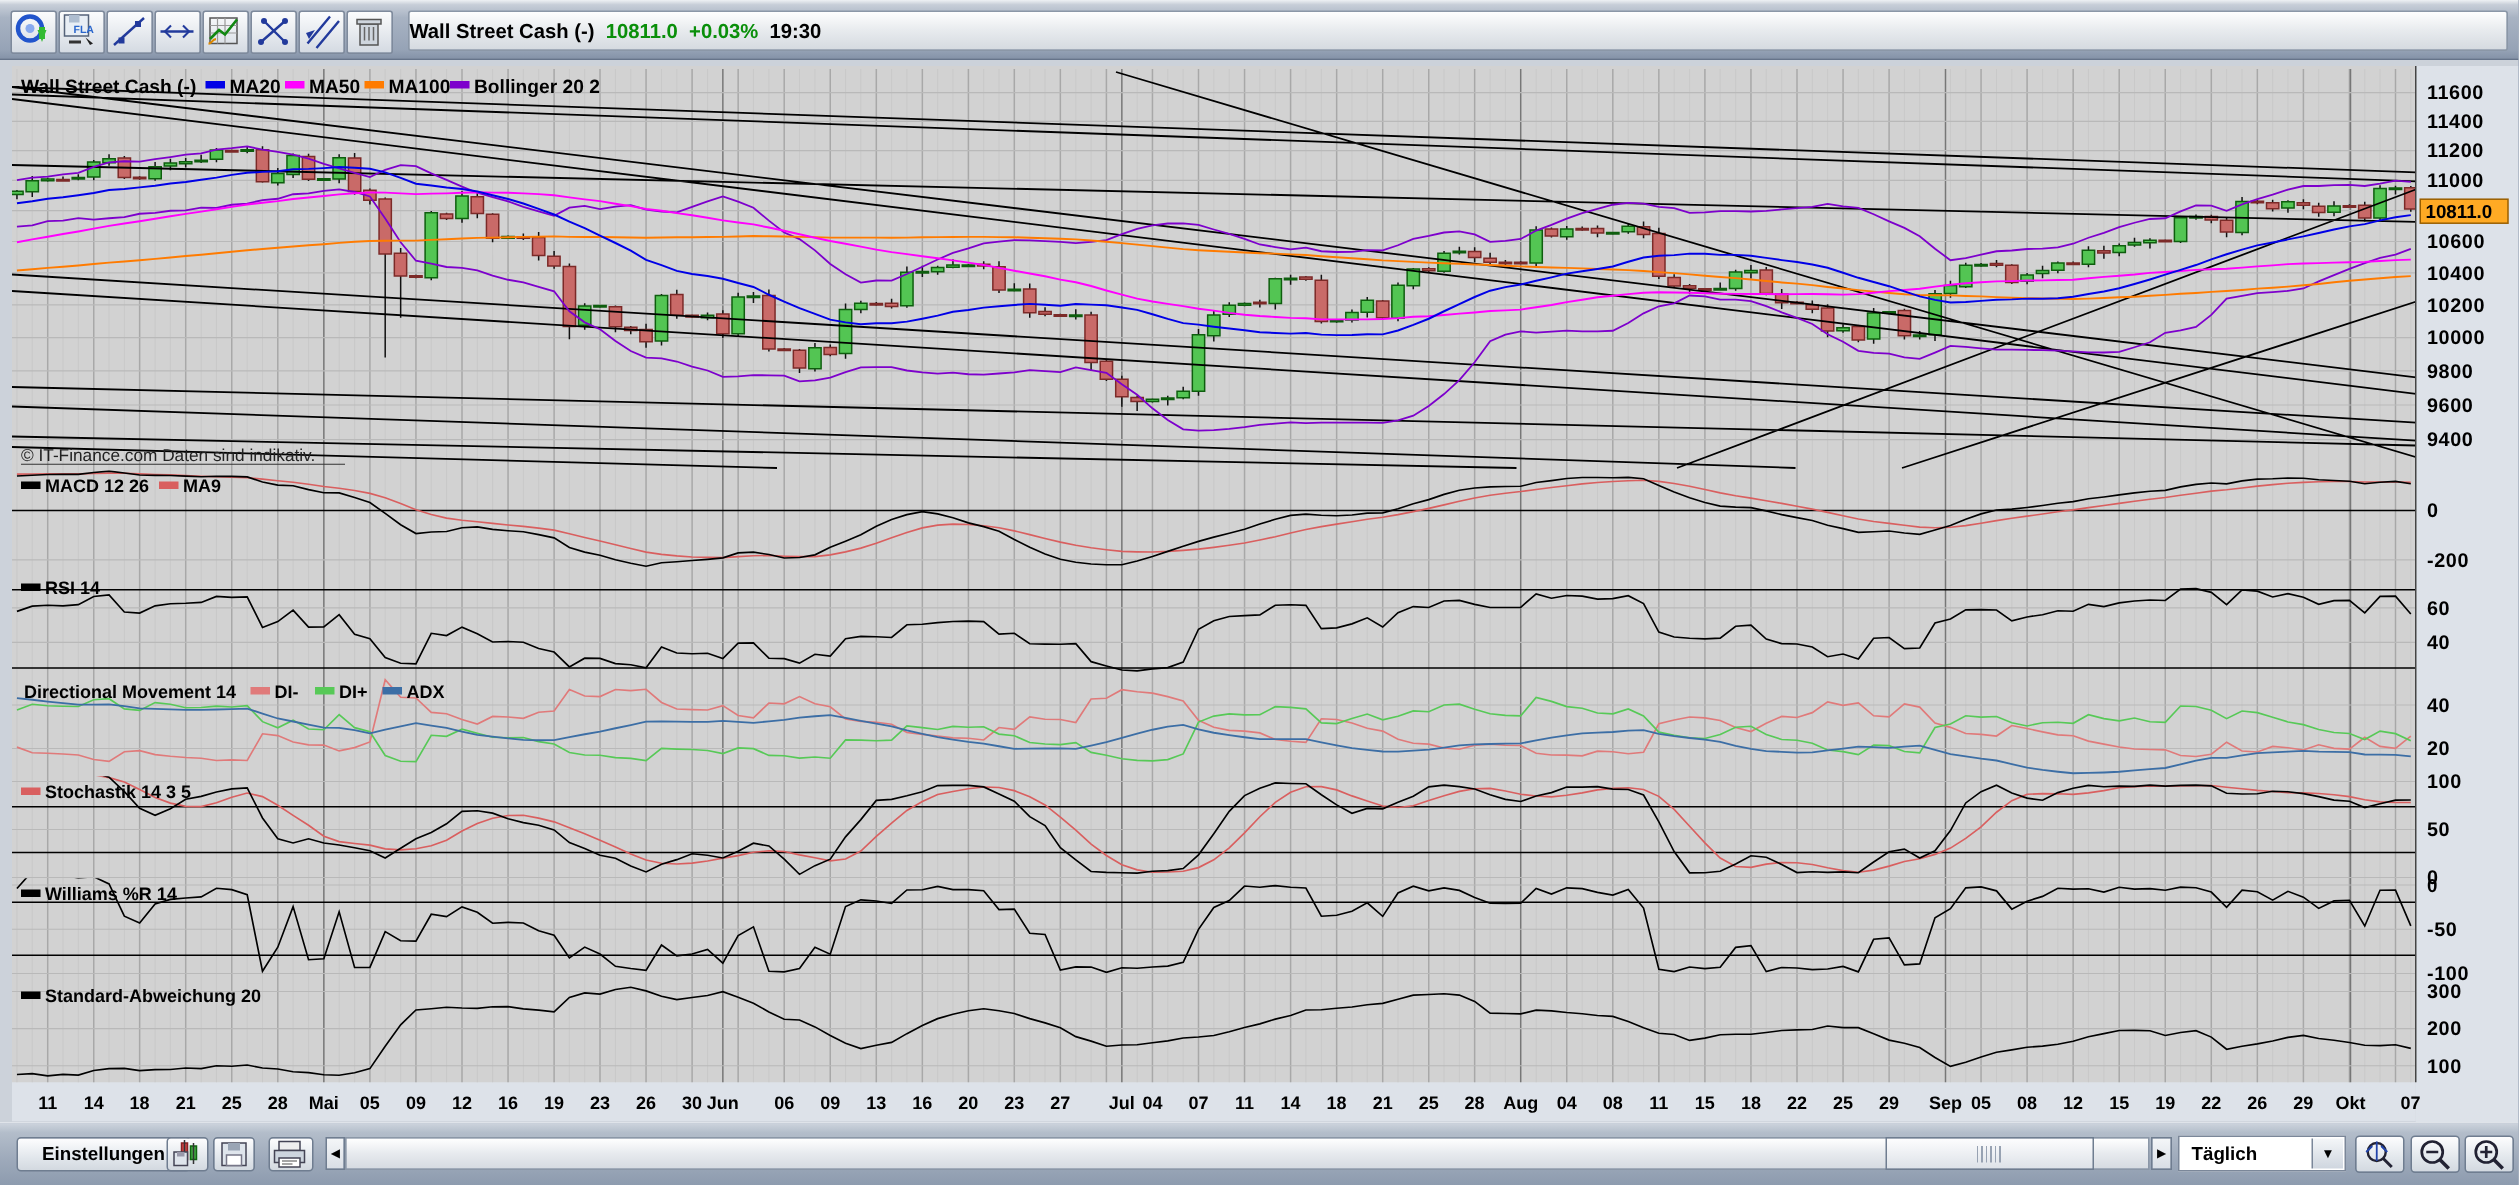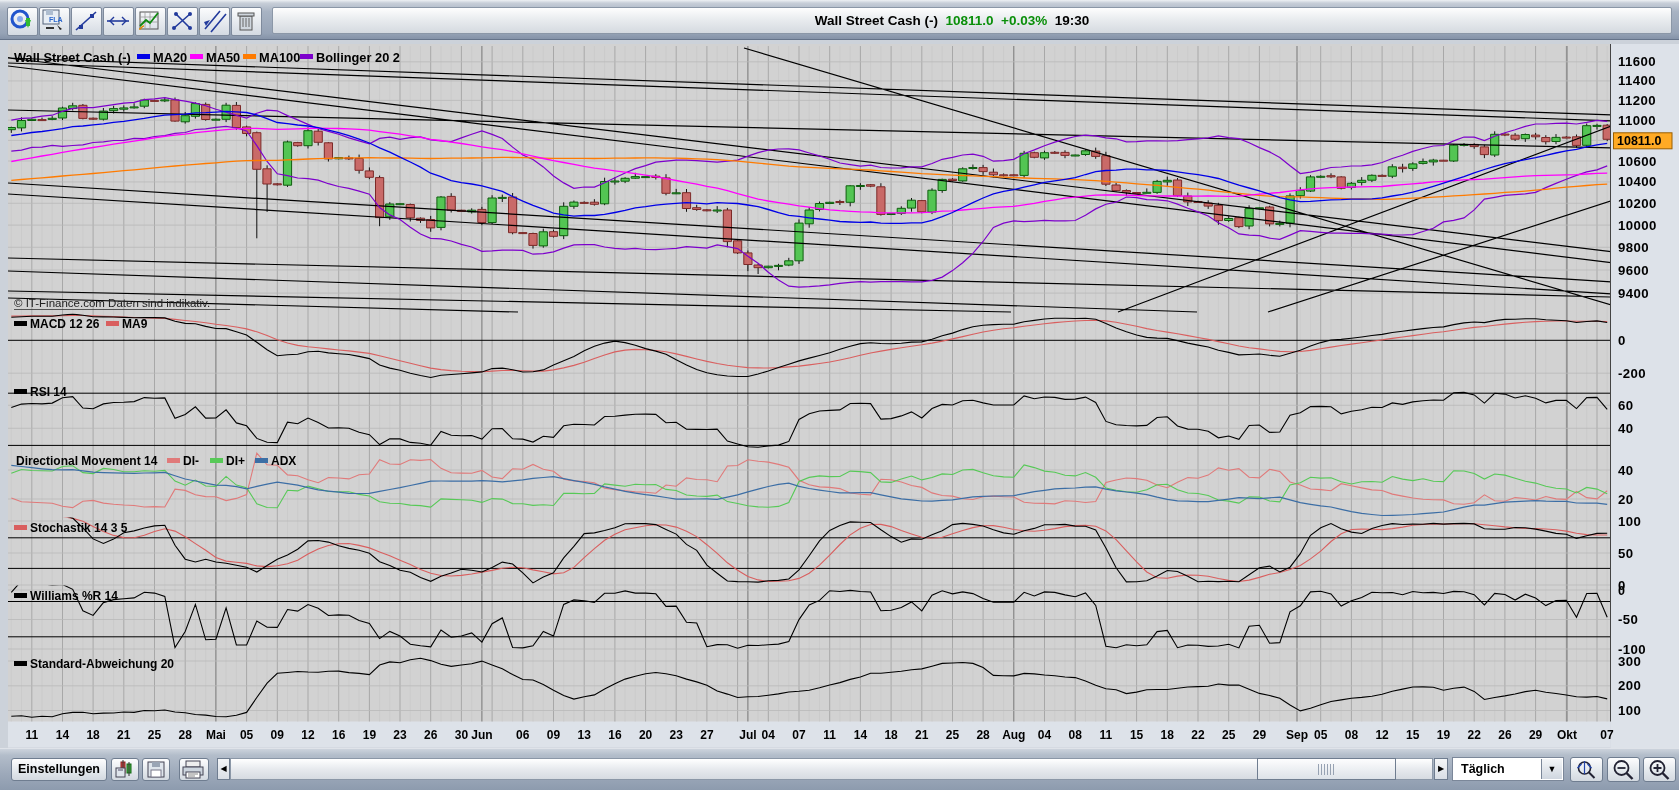--- a/index.html
+++ b/index.html
@@ -3,21 +3,21 @@
 html,body{margin:0;padding:0;width:1679px;height:790px;overflow:hidden;
  font-family:"Liberation Sans",sans-serif;background:#9aa7ba;}
 #page{position:relative;width:1679px;height:790px;}
 #topbar{position:absolute;left:0;top:0;width:1679px;height:40px;
  background:linear-gradient(#eef1f4 0%,#c7ced8 8%,#a8b3c3 30%,#96a3b6 85%,#8593a8 100%);
  border-bottom:1px solid #66748a;box-sizing:border-box;}
 .tbtn{position:absolute;top:7px;width:31px;height:29px;background:linear-gradient(#fbfcfd,#d4dae2);
  border:1px solid #7e8a9c;border-radius:2px;box-sizing:border-box;}
 #titlebar{position:absolute;left:272px;top:7px;width:1400px;height:27px;
  background:linear-gradient(#fefefe,#e9ecef 45%,#d5dae0);border:1px solid #8b97a7;border-radius:2px;
- box-sizing:border-box;text-align:center;line-height:25px;font-size:13.5px;font-weight:bold;padding-right:40px;}
+ box-sizing:border-box;text-align:left;line-height:25px;font-size:13.5px;font-weight:bold;padding-right:40px;}
 #botbar{position:absolute;left:0;top:748px;width:1679px;height:42px;
  background:linear-gradient(#ccd3dc 0%,#b3bdca 15%,#9da9ba 60%,#8d9bae 100%);
  border-top:1px solid #dfe3e9;box-sizing:border-box;}
 .bbtn{position:absolute;top:9px;height:23px;background:linear-gradient(#fdfdfe,#e2e7ec 60%,#d3d9e0);
  border:1px solid #6f7d90;border-radius:3px;box-sizing:border-box;}
 #chartarea{position:absolute;left:0;top:40px;width:1679px;height:708px;}
 svg text{font-family:"Liberation Sans",sans-serif;}
 </style></head>
 <body>
 <div id="page">
@@ -245,21 +245,21 @@
 <text x="1382.1" y="739" font-size="12" font-weight="bold" fill="#000" text-anchor="middle">12</text>
 <text x="1412.8" y="739" font-size="12" font-weight="bold" fill="#000" text-anchor="middle">15</text>
 <text x="1443.5" y="739" font-size="12" font-weight="bold" fill="#000" text-anchor="middle">19</text>
 <text x="1474.2" y="739" font-size="12" font-weight="bold" fill="#000" text-anchor="middle">22</text>
 <text x="1504.9" y="739" font-size="12" font-weight="bold" fill="#000" text-anchor="middle">26</text>
 <text x="1535.6" y="739" font-size="12" font-weight="bold" fill="#000" text-anchor="middle">29</text>
 <text x="1567.0" y="739" font-size="12" font-weight="bold" fill="#000" text-anchor="middle">Okt</text>
 <text x="1607" y="739" font-size="12" font-weight="bold" fill="#000" text-anchor="middle">07</text>
 </svg></div>
     <div id="botbar">
-      <div class="bbtn" style="left:11px;width:96px;text-align:center;font-size:12.5px;font-weight:bold;line-height:21px;">Einstellungen</div>
+      <div class="bbtn" style="left:11px;width:116px;text-align:center;font-size:12.5px;font-weight:bold;line-height:21px;">Einstellungen</div>
       <div class="bbtn" style="left:111px;width:28px"><svg width="26" height="21" viewBox="0 0 26 21">
           <rect x="9" y="3" width="4" height="11" fill="#c44" stroke="#822"></rect>
           <path d="M11 1v15" stroke="#333"></path>
           <rect x="15" y="5" width="4" height="9" fill="#4a4" stroke="#161"></rect>
           <path d="M17 3v14" stroke="#333"></path>
           <rect x="4" y="9" width="9" height="9" fill="#dfe5ec" stroke="#445"></rect>
           <rect x="6" y="9" width="5" height="3" fill="#99a"></rect>
         </svg></div>
       <div class="bbtn" style="left:142px;width:28px"><svg width="26" height="21" viewBox="0 0 26 21">
           <rect x="5" y="3" width="16" height="15" fill="#dfe5ec" stroke="#445"></rect>

